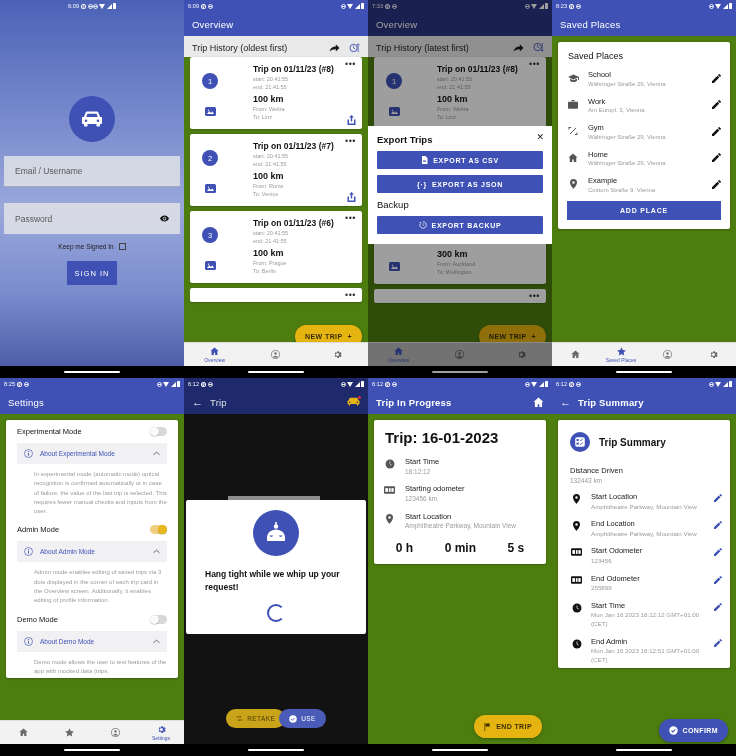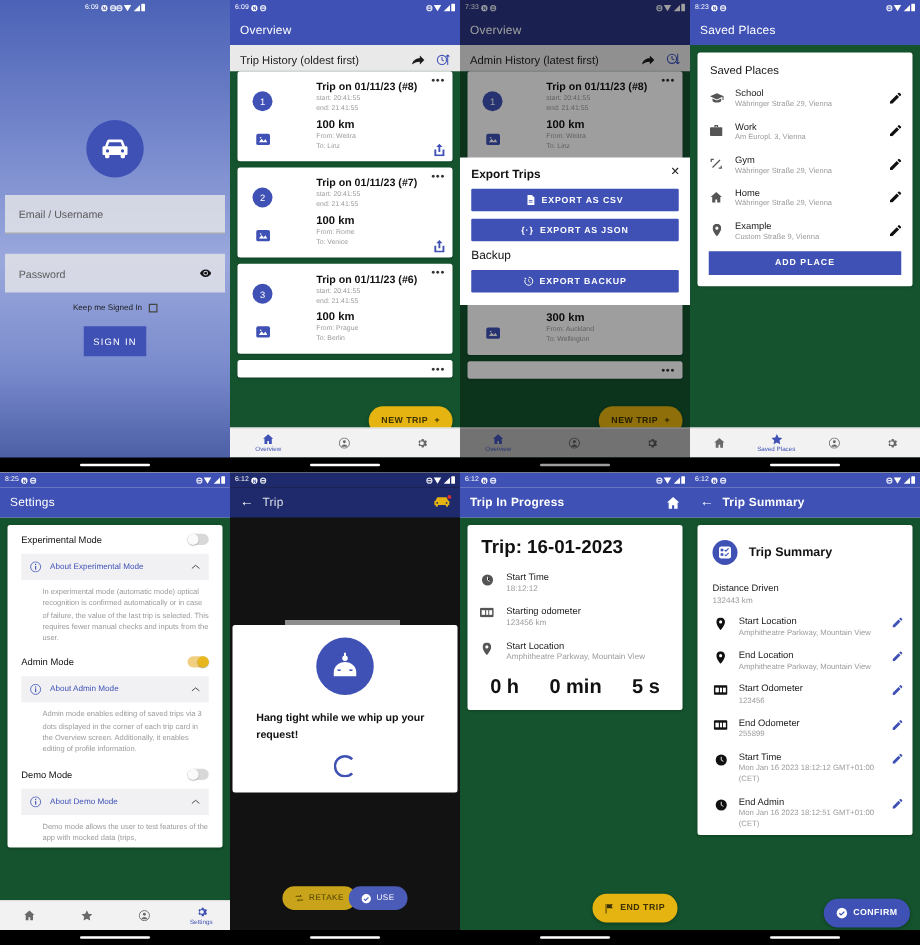--- a/index.html
+++ b/index.html
@@ -109,21 +109,21 @@
   .signin-btn {
     margin-top: 11px;
     background: #3f51b5; color: #fff;
     width: 50px; height: 24px;
     font-size: 7.5px; letter-spacing: 1px;
     display: flex; align-items: center; justify-content: center;
     border: none; cursor: pointer;
   }
 
   
-  .body { position: absolute; top: 36px; left: 0; right: 0; bottom: 0; background: #14532d; }
+  .body { position: absolute; top: 36px; left: 0; right: 0; bottom: 0; background: #4d7c0f; }
   .subheader {
     display: flex; align-items: center;
     padding: 6px 8px 4px 8px;
     background: #e9e9e9;
   }
   .subheader .sh-title { font-size: 9px; font-weight: 400; color: #222; }
   .subheader .sh-actions { margin-left: auto; display: flex; align-items: center; gap: 9px; }
 
   .trip-card {
     background: #fff;
@@ -312,21 +312,21 @@
   
   .tip-title { font-size: 15px; font-weight: bold; color: #111; padding: 9px 10px 7px 11px; }
   .info-row { display: flex; align-items: flex-start; padding: 4px 9px; gap: 9px; }
   .info-ic { width: 13px; display:flex; justify-content:center; padding-top: 2px; }
   .info-label { font-size: 7.5px; color: #1a1a1a; }
   .info-val { font-size: 6.5px; color: #9b9b9b; margin-top: 1.5px; line-height: 1.35; }
   .timer-row {
     display: flex; align-items: center; justify-content: space-around;
     padding: 6px 6px 9px 6px;
   }
-  .timer-row .tcell { font-size: 16px; font-weight: bold; color: #111; }
+  .timer-row .tcell { font-size: 12px; font-weight: bold; color: #111; }
 
   
   .ts-head { display: flex; align-items: center; gap: 9px; padding: 12px 10px 4px 12px; }
   .ts-badge {
     width: 20px; height: 20px; border-radius: 50%;
     background: #3f51b5; display: flex; align-items: center; justify-content: center;
   }
   .ts-title { font-size: 10px; font-weight: bold; color: #111; }
   .ts-dist-label { font-size: 7.5px; color: #1a1a1a; padding: 10px 12px 0 12px; }
   .ts-dist-val { font-size: 6.5px; color: #9b9b9b; padding: 2px 12px 4px 12px; }
@@ -552,21 +552,21 @@
         <span class="wifi-ic"></span>
         <span class="sig-ic"></span>
         <span class="bat-ic"></span>
       </span>
     </div>
     <div class="appbar" style="background:#2a3580">
       <span class="title">Overview</span>
     </div>
     <div class="body">
       <div class="subheader">
-        <span class="sh-title">Admin History (latest first)</span>
+        <span class="sh-title">Trip History (latest first)</span>
         <span class="sh-actions">
           <span>
             <svg width="11" height="9" viewBox="0 0 24 20">
                 <path fill="#1a1a1a" d="M1 19c2-8 8-11 14-11V3l8 8-8 8v-5c-6 0-10 2-14 5z"></path>
               </svg>
           </span>
           <span>
             <svg width="11" height="11" viewBox="0 0 24 24">
                 <circle cx="10" cy="11" r="8" fill="none" stroke="#3f51b5" stroke-width="2"></circle>
                 <path d="M10 6v5l3.5 2" stroke="#3f51b5" stroke-width="1.8" fill="none"></path>

